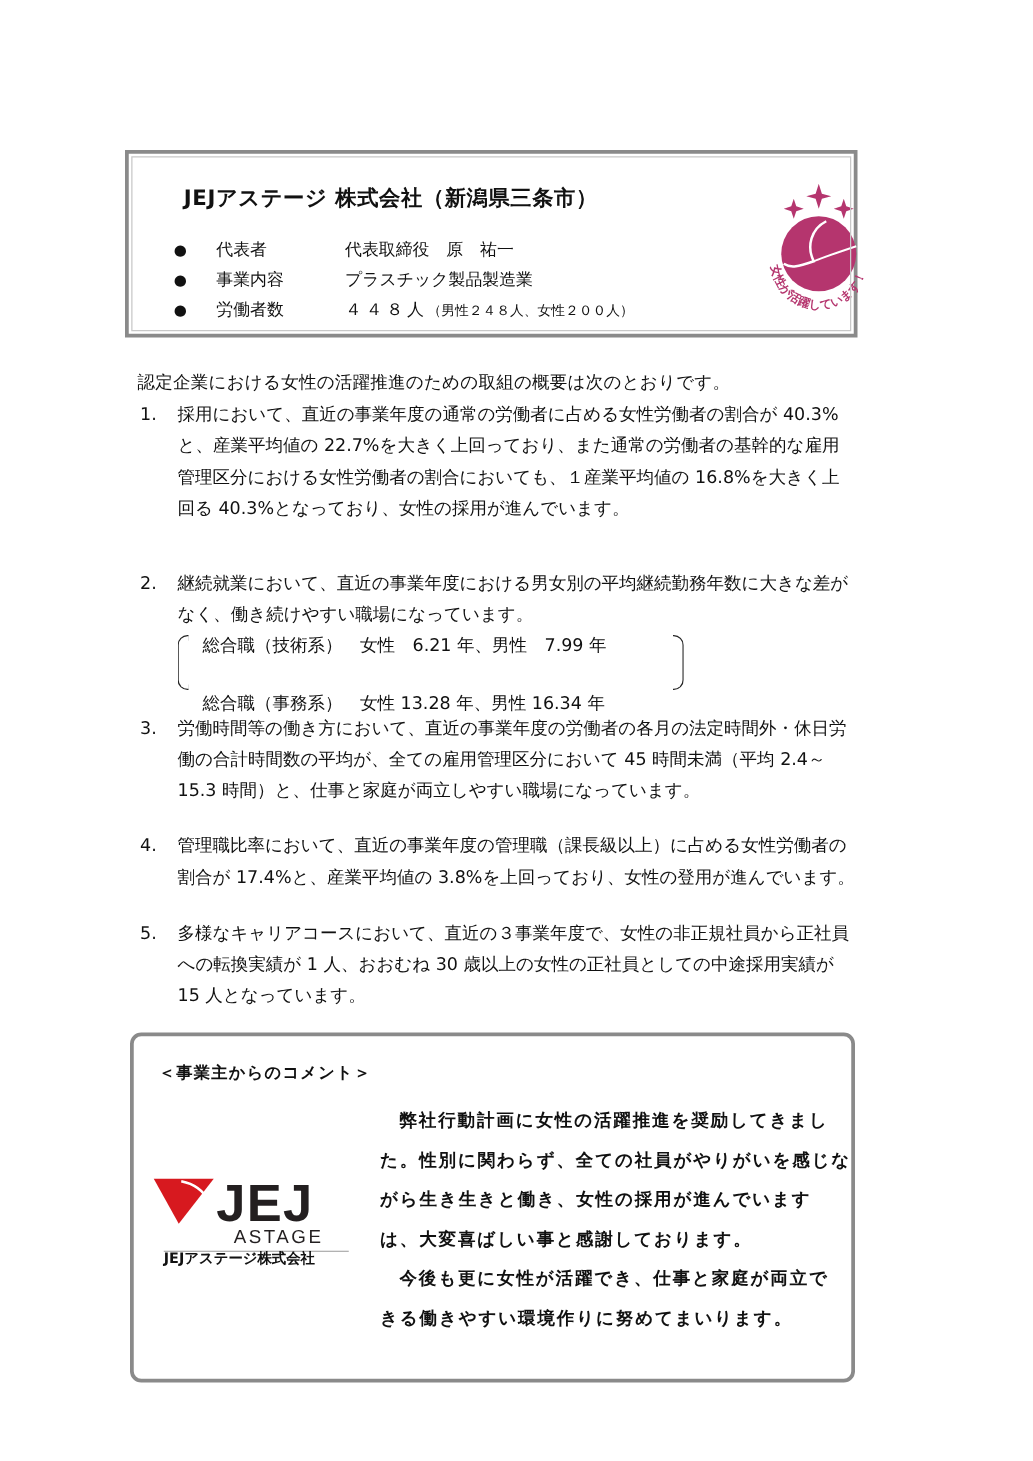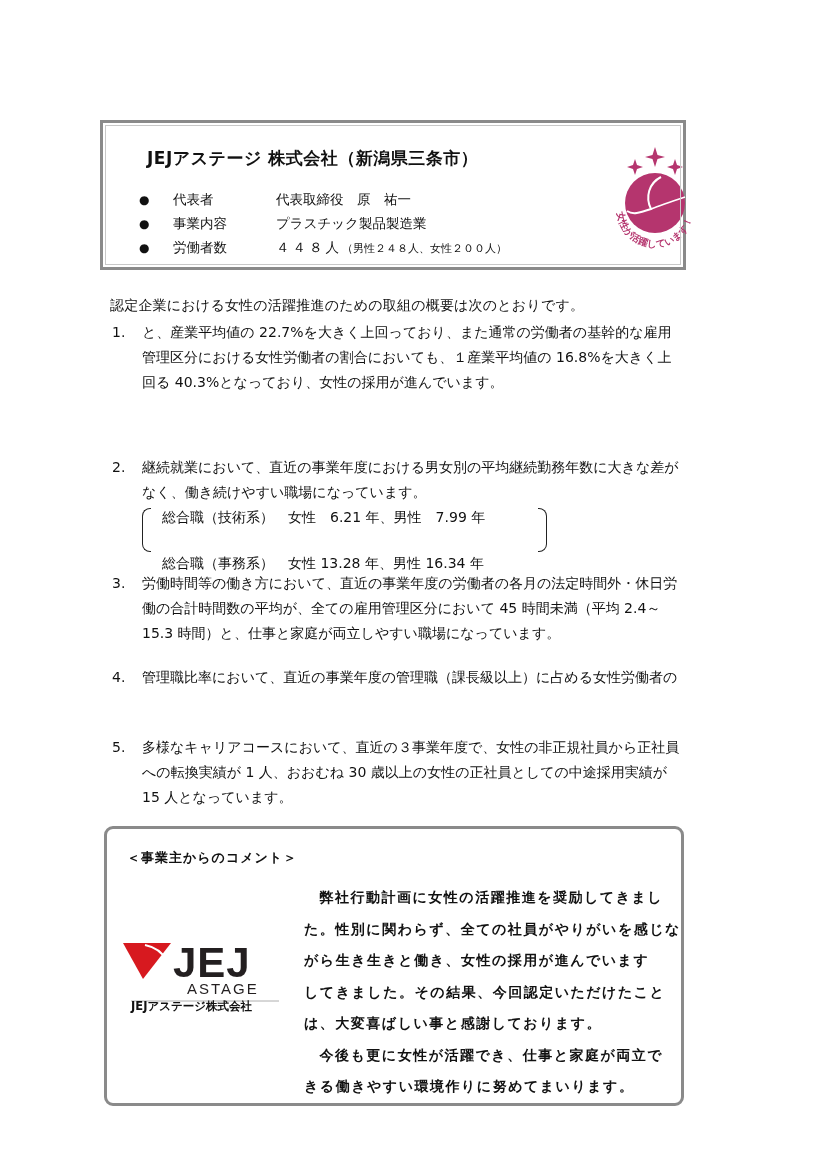--- a/index.html
+++ b/index.html
@@ -83,20 +83,21 @@
       <textPath href="#arc" startOffset="3%">女性が活躍しています！</textPath>
     </text>
   </svg>
 </div>
 
 <div class="intro">認定企業における女性の活躍推進のための取組の概要は次のとおりです。</div>
 
 <div class="item" style="top:320px;">
   <span class="num">1.</span>
   <div class="body">
+    <span class="line">採用において、直近の事業年度の通常の労働者に占める女性労働者の割合が 40.3%</span>
     <span class="line">と、産業平均値の 22.7%を大きく上回っており、また通常の労働者の基幹的な雇用</span>
     <span class="line">管理区分における女性労働者の割合においても、１産業平均値の 16.8%を大きく上</span>
     <span class="line">回る 40.3%となっており、女性の採用が進んでいます。</span>
   </div>
 </div>
 
 <div class="item" style="top:455px;">
   <span class="num">2.</span>
   <div class="body">
     <span class="line">継続就業において、直近の事業年度における男女別の平均継続勤務年数に大きな差が</span>
@@ -116,20 +117,21 @@
     <span class="line">労働時間等の働き方において、直近の事業年度の労働者の各月の法定時間外・休日労</span>
     <span class="line">働の合計時間数の平均が、全ての雇用管理区分において 45 時間未満（平均 2.4～</span>
     <span class="line">15.3 時間）と、仕事と家庭が両立しやすい職場になっています。</span>
   </div>
 </div>
 
 <div class="item" style="top:665px;">
   <span class="num">4.</span>
   <div class="body">
     <span class="line">管理職比率において、直近の事業年度の管理職（課長級以上）に占める女性労働者の</span>
+    <span class="line">割合が 17.4%と、産業平均値の 3.8%を上回っており、女性の登用が進んでいます。</span>
   </div>
 </div>
 
 <div class="item" style="top:735px;">
   <span class="num">5.</span>
   <div class="body">
     <span class="line">多様なキャリアコースにおいて、直近の３事業年度で、女性の非正規社員から正社員</span>
     <span class="line">への転換実績が 1 人、おおむね 30 歳以上の女性の正社員としての中途採用実績が</span>
     <span class="line">15 人となっています。</span>
   </div>
@@ -145,18 +147,17 @@
     <text x="52" y="46" font-family="Liberation Sans, sans-serif" font-weight="bold" font-size="42" fill="#231f20" letter-spacing="1">JEJ</text>
     <text x="66" y="63" font-family="Liberation Sans, sans-serif" font-size="15" fill="#231f20" letter-spacing="2">ASTAGE</text>
     <line x1="10" y1="70" x2="158" y2="70" stroke="#999" stroke-width="0.8"></line>
   </svg>
   <div class="logo-sub">JEJアステージ株式会社</div>
 
   <div class="comment-text">
     <span class="line">　弊社行動計画に女性の活躍推進を奨励してきまし</span>
     <span class="line">た。性別に関わらず、全ての社員がやりがいを感じな</span>
     <span class="line">がら生き生きと働き、女性の採用が進んでいます</span>
-    <span class="line">してきました。その結果、今回認定いただけたこと</span>
     <span class="line">は、大変喜ばしい事と感謝しております。</span>
     <span class="line">　今後も更に女性が活躍でき、仕事と家庭が両立で</span>
     <span class="line">きる働きやすい環境作りに努めてまいります。</span>
   </div>
 </div>
 
 </body></html>

